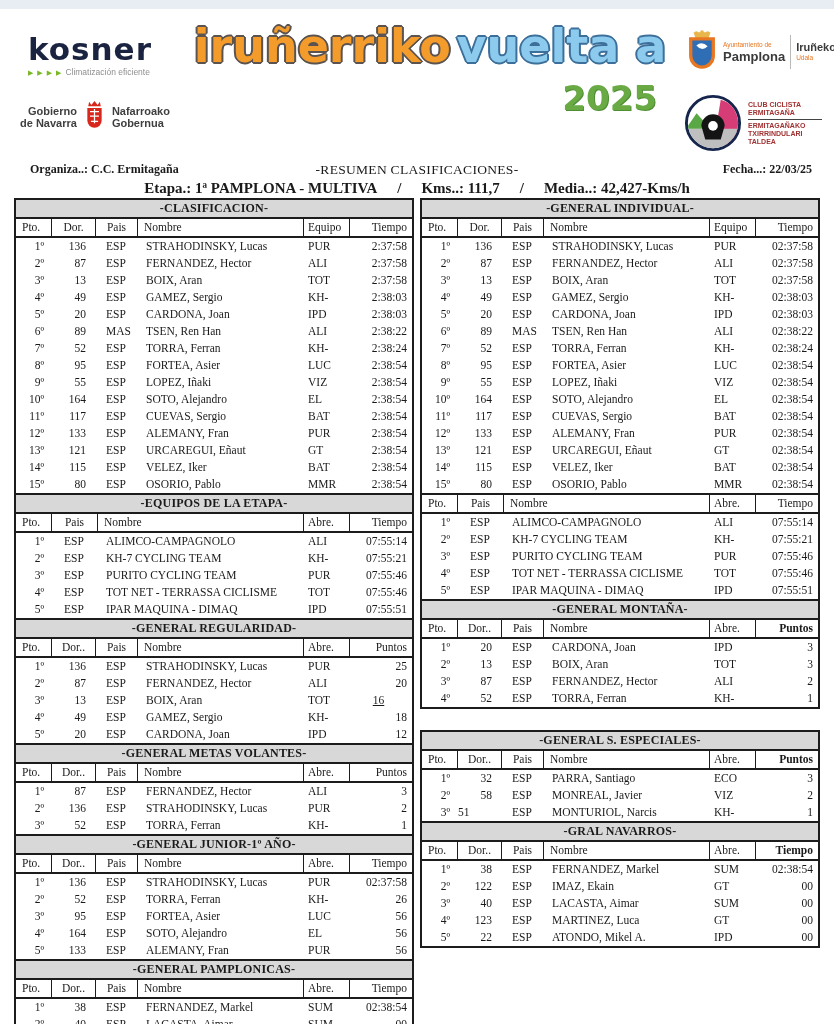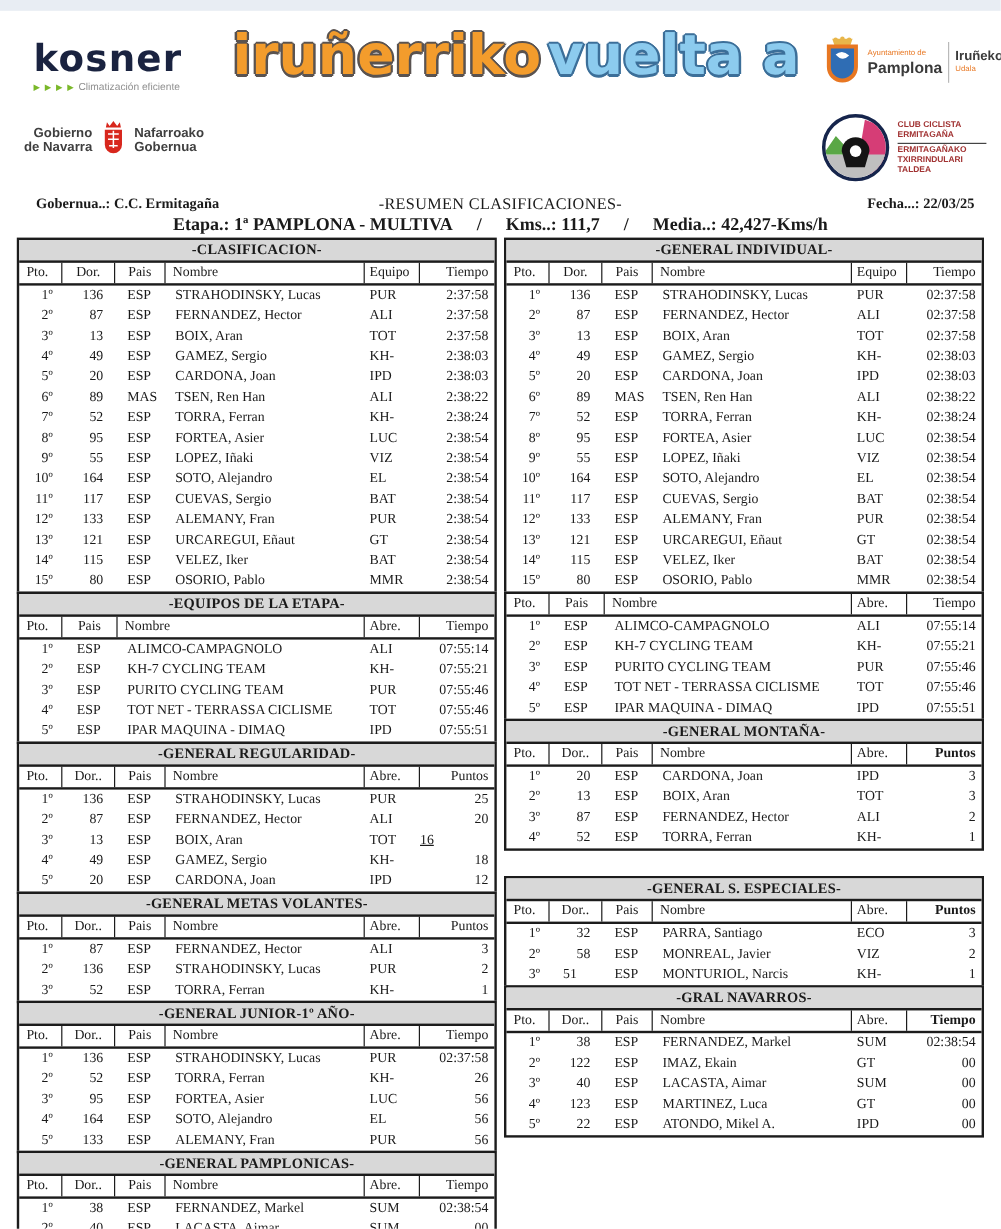--- a/index.html
+++ b/index.html
@@ -90,20 +90,21 @@
   </svg>
   <div class="navarra-txt r">Nafarroako
 Gobernua</div>
 </div>
 
 <div class="race-title">
   <div class="rt-line">
     <span class="rt-orange">iruñerriko</span>
     <span class="rt-blue">vuelta a</span>
   </div>
+  <div class="rt-year">2025</div>
 </div>
 
 <div class="pamp-logo">
   <svg width="32" height="44" viewBox="0 0 34 46">
     <path d="M8 2 h18 l-2 6 h-14 z" fill="#e8b64a"></path>
     <circle cx="11" cy="3" r="2" fill="#e8b64a"></circle>
       <circle cx="17" cy="2" r="2" fill="#e8b64a"></circle>
       <circle cx="23" cy="3" r="2" fill="#e8b64a"></circle>
     <path d="M5 9 h24 v18 a12 12 0 0 1 -24 0 z" fill="#2f6db4" stroke="#e87722" stroke-width="3.5"></path>
     <path d="M11 16 q6 -5 12 1 q-6 6 -12 -1 z" fill="#ffffff"></path>
@@ -137,21 +138,21 @@
     <div class="club-txt">CLUB CICLISTA</div>
     <div class="club-txt">ERMITAGAÑA</div>
     <div class="club-sep"></div>
     <div class="club-txt">ERMITAGAÑAKO</div>
     <div class="club-txt">TXIRRINDULARI</div>
     <div class="club-txt">TALDEA</div>
   </div>
 </div>
 
 <div class="meta-row">
-  <span class="organiza">Gobernua..: C.C. Ermitagaña</span>
+  <span class="organiza">Organiza..: C.C. Ermitagaña</span>
   <span class="resumen">-RESUMEN CLASIFICACIONES-</span>
   <span class="fecha">Fecha...: 22/03/25</span>
 </div>
 <div class="etapa-row">
   <span>Etapa.: 1ª  PAMPLONA - MULTIVA</span><span>/</span><span>Kms..: 111,7</span><span>/</span><span>Media..: 42,427-Kms/h</span>
 </div>
 
 <div id="left-col" class="col">
     <div class="tbl">
       <div class="tbl-title">-CLASIFICACION-</div>
@@ -354,21 +355,21 @@
         <div class="cell" style="flex: 1 1 0%; text-align: left; padding: 0px 0px 0px 8px;">FERNANDEZ, Hector</div>
         <div class="cell" style="width: 46px; text-align: left; padding: 0px 0px 0px 4px;">ALI</div>
         <div class="cell" style="width: 62px; text-align: right; padding: 0px 5px 0px 0px;">20</div>
       </div>
       <div class="row">
         <div class="cell" style="width: 36px; text-align: right; padding: 0px 8px 0px 0px;">3º</div>
         <div class="cell" style="width: 44px; text-align: right; padding: 0px 10px 0px 0px;">13</div>
         <div class="cell" style="width: 42px; text-align: left; padding: 0px 0px 0px 10px;">ESP</div>
         <div class="cell" style="flex: 1 1 0%; text-align: left; padding: 0px 0px 0px 8px;">BOIX, Aran</div>
         <div class="cell" style="width: 46px; text-align: left; padding: 0px 0px 0px 4px;">TOT</div>
-        <div class="cell" style="width: 62px; text-align: left; padding: 0px 5px 0px 0px; text-decoration: underline;">16</div>
+        <div class="cell" style="width: 62px; text-align: center; padding: 0px 5px 0px 0px; text-decoration: underline;">16</div>
       </div>
       <div class="row">
         <div class="cell" style="width: 36px; text-align: right; padding: 0px 8px 0px 0px;">4º</div>
         <div class="cell" style="width: 44px; text-align: right; padding: 0px 10px 0px 0px;">49</div>
         <div class="cell" style="width: 42px; text-align: left; padding: 0px 0px 0px 10px;">ESP</div>
         <div class="cell" style="flex: 1 1 0%; text-align: left; padding: 0px 0px 0px 8px;">GAMEZ, Sergio</div>
         <div class="cell" style="width: 46px; text-align: left; padding: 0px 0px 0px 4px;">KH-</div>
         <div class="cell" style="width: 62px; text-align: right; padding: 0px 5px 0px 0px;">18</div>
       </div>
       <div class="row">
@@ -734,21 +735,21 @@
       <div class="row">
         <div class="cell" style="width: 36px; text-align: right; padding: 0px 8px 0px 0px;">2º</div>
         <div class="cell" style="width: 44px; text-align: right; padding: 0px 10px 0px 0px;">58</div>
         <div class="cell" style="width: 42px; text-align: left; padding: 0px 0px 0px 10px;">ESP</div>
         <div class="cell" style="flex: 1 1 0%; text-align: left; padding: 0px 0px 0px 8px;">MONREAL, Javier</div>
         <div class="cell" style="width: 46px; text-align: left; padding: 0px 0px 0px 4px;">VIZ</div>
         <div class="cell" style="width: 62px; text-align: right; padding: 0px 5px 0px 0px;">2</div>
       </div>
       <div class="row">
         <div class="cell" style="width: 36px; text-align: right; padding: 0px 8px 0px 0px;">3º</div>
-        <div class="cell" style="width: 44px; text-align: center; padding: 0px 10px 0px 0px;">51</div>
+        <div class="cell" style="width: 44px; text-align: left; padding: 0px 10px 0px 0px;">51</div>
         <div class="cell" style="width: 42px; text-align: left; padding: 0px 0px 0px 10px;">ESP</div>
         <div class="cell" style="flex: 1 1 0%; text-align: left; padding: 0px 0px 0px 8px;">MONTURIOL, Narcis</div>
         <div class="cell" style="width: 46px; text-align: left; padding: 0px 0px 0px 4px;">KH-</div>
         <div class="cell" style="width: 62px; text-align: right; padding: 0px 5px 0px 0px;">1</div>
       </div>
     </div>
     <div class="tbl">
       <div class="tbl-title">-GRAL NAVARROS-</div>
       <div class="hdr">
         <div class="cell" style="width: 36px; text-align: left; padding: 0px 0px 0px 6px;">Pto.</div>

